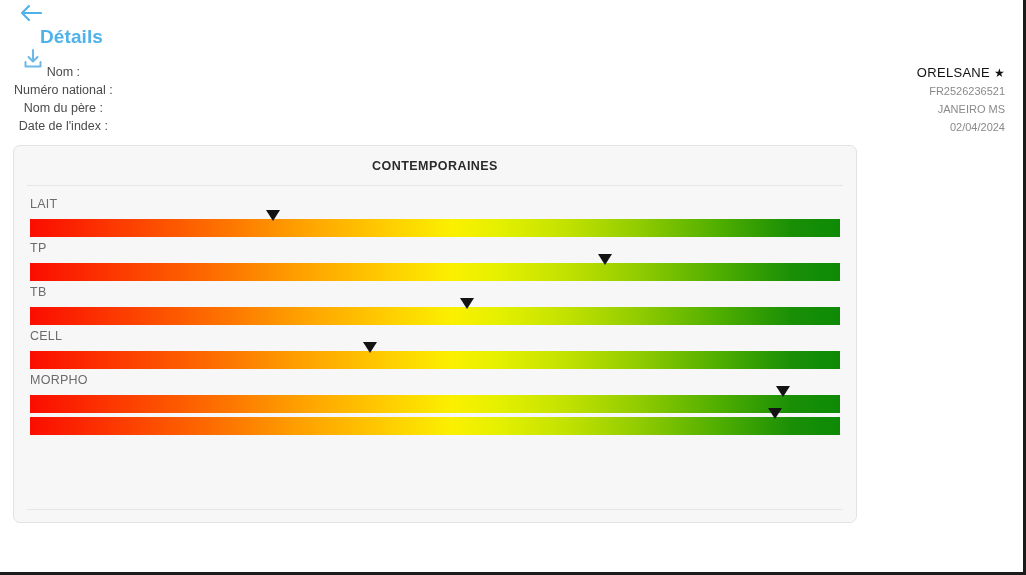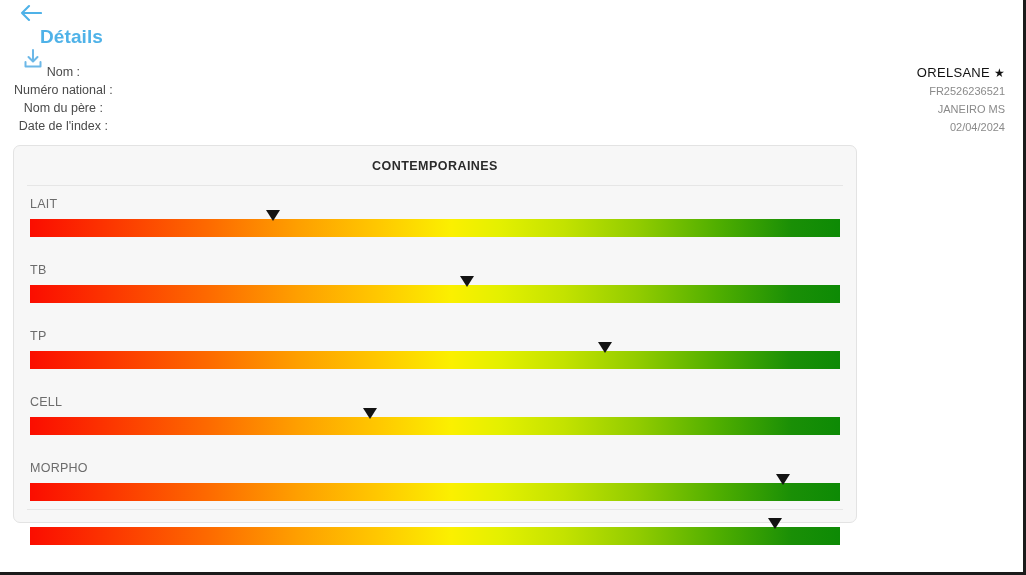--- a/index.html
+++ b/index.html
@@ -111,21 +111,21 @@
   }
   .card-divider {
     height: 1px;
     background: #e6e6e6;
     margin: 0 13px;
   }
 
   .traits {
     padding: 11px 16px 0 16px;
   }
-  .trait { margin-bottom: 26px; }
+  .trait { margin-bottom: 4px; }
   .trait-label {
     font-size: 12.5px;
     color: #6c6c6c;
     letter-spacing: 0.25px;
     margin-bottom: 8px;
   }
   .scale-wrap {
     position: relative;
     height: 18px;
   }
@@ -232,31 +232,31 @@
 
     <div class="traits">
         <div class="trait">
           <div class="trait-label">LAIT</div>
           <div class="scale-wrap">
             <div class="scale-bar"></div>
             <div class="marker" style="left: 30%;"></div>
           </div>
         </div>
         <div class="trait">
+          <div class="trait-label">TP</div>
+          <div class="scale-wrap">
+            <div class="scale-bar"></div>
+            <div class="marker" style="left: 71%;"></div>
+          </div>
+        </div>
+        <div class="trait">
           <div class="trait-label">TB</div>
           <div class="scale-wrap">
             <div class="scale-bar"></div>
             <div class="marker" style="left: 54%;"></div>
-          </div>
-        </div>
-        <div class="trait">
-          <div class="trait-label">TP</div>
-          <div class="scale-wrap">
-            <div class="scale-bar"></div>
-            <div class="marker" style="left: 71%;"></div>
           </div>
         </div>
         <div class="trait">
           <div class="trait-label">CELL</div>
           <div class="scale-wrap">
             <div class="scale-bar"></div>
             <div class="marker" style="left: 42%;"></div>
           </div>
         </div>
         <div class="trait">

